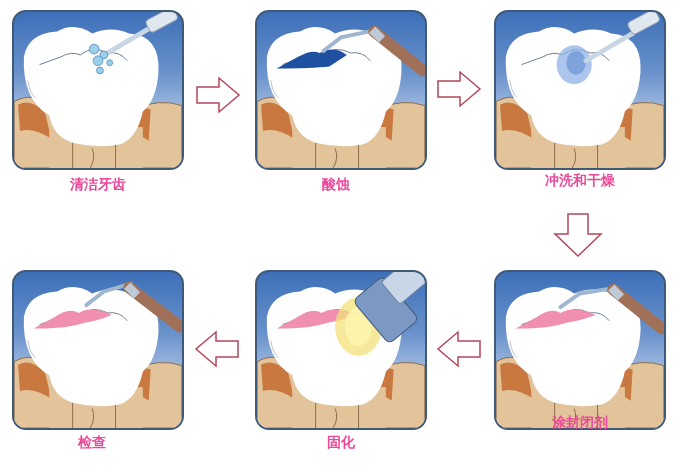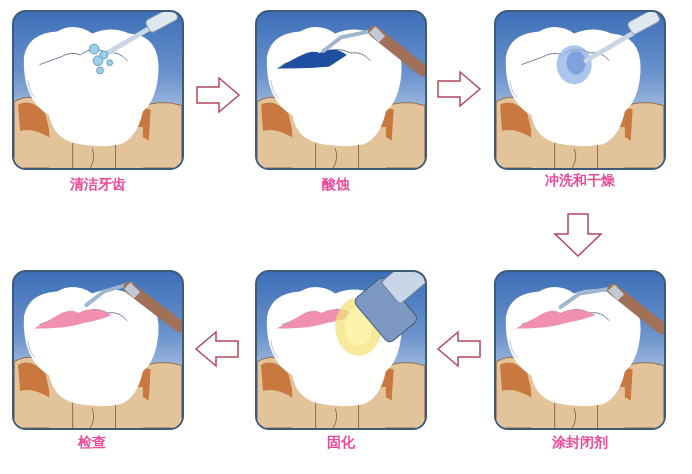--- a/index.html
+++ b/index.html
@@ -93,21 +93,21 @@
   <svg viewBox="0 0 172 160">
     <use href="#scene"></use>
     <path d="M20 58 L42 46 Q56 36 66 42 Q80 34 102 44 Q86 50 72 52 Q56 58 20 58 Z" fill="#f08fb0"></path>
     <g>
       <path d="M66 36 L86 22 L124 16" stroke="#9fb6cf" stroke-width="4" fill="none" stroke-linecap="round"></path>
       <path d="M120 18 L170 58" stroke="#a07058" stroke-width="12" stroke-linecap="round"></path>
       <path d="M118 16 L128 26" stroke="#c0cad6" stroke-width="9"></path>
     </g>
   </svg>
 </div>
-<div class="label" style="left:494px; top:434px;">涂封闭剂</div>
+<div class="label" style="left:494px; top:414px;">涂封闭剂</div>
 
 <svg class="arrow" style="left:436px; top:330px;" width="46" height="38" viewBox="0 0 46 38">
   <path d="M44 11 L22 11 L22 2 L2 19 L22 36 L22 27 L44 27 Z" fill="#ffffff" stroke="#b5475a" stroke-width="1.5"></path>
 </svg>
 
 <div class="panel" style="left:255px; top:270px;">
   <svg viewBox="0 0 172 160">
     <use href="#scene"></use>
     <path d="M20 58 L42 46 Q56 36 66 42 Q80 34 100 44 Q86 50 72 52 Q56 58 20 58 Z" fill="#f08fb0"></path>
     <g>

